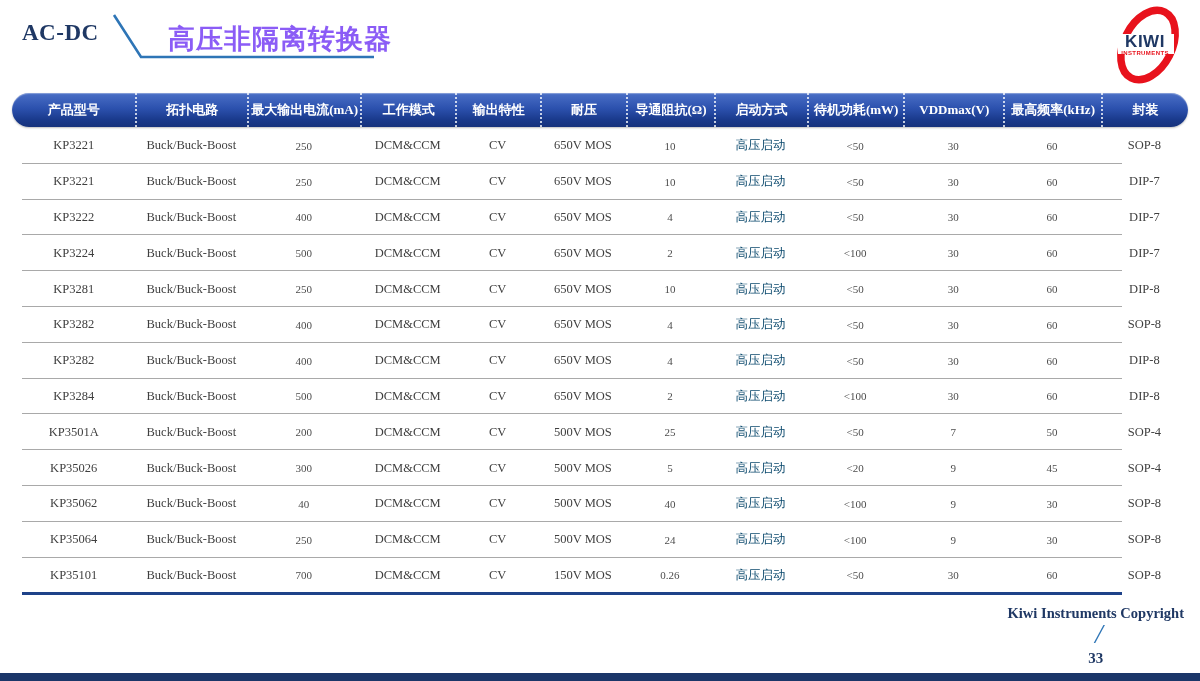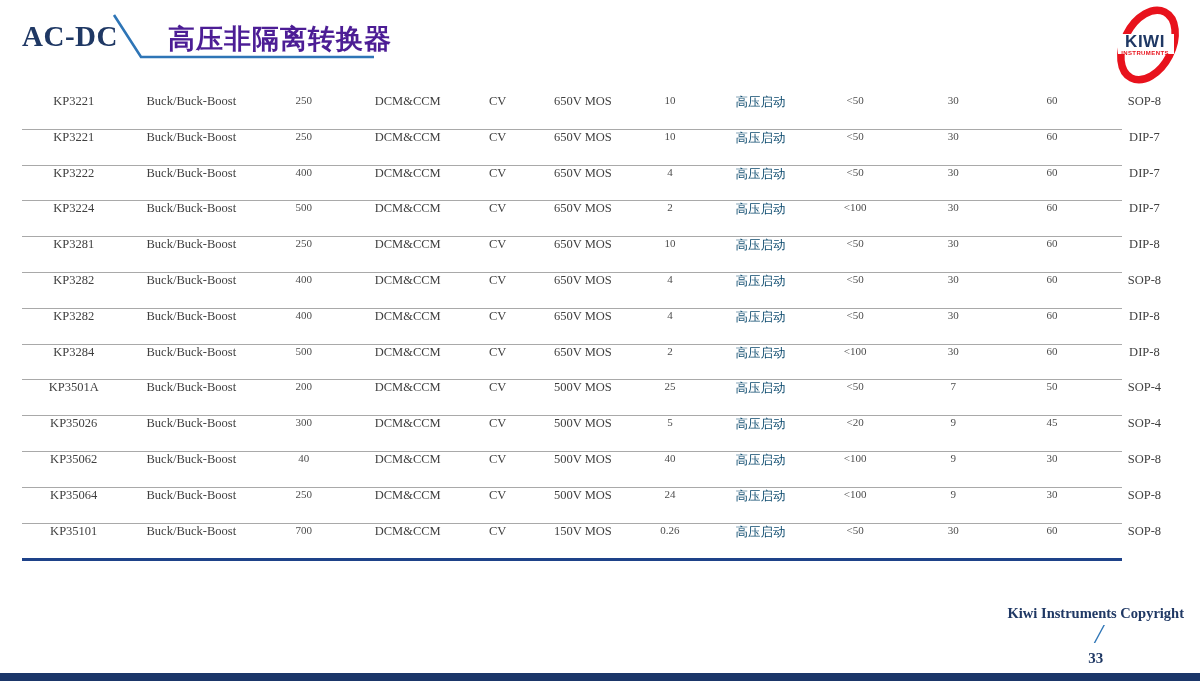--- a/index.html
+++ b/index.html
@@ -7,26 +7,26 @@
   #canvas {
     position:relative; width:1200px; height:681px; margin:0 auto;
     background:#ffffff; overflow:hidden;
     font-family:"Liberation Serif","DejaVu Serif",serif;
   }
 
   
   .title-wrap { position:absolute; left:22px; top:12px; width:480px; height:60px; }
   .cat-label {
     position:absolute; left:0; top:8px;
-    font-size:29px; font-weight:bold; color:#1f3864; letter-spacing:0.5px;
+    font-size:23px; font-weight:bold; color:#1f3864; letter-spacing:0.5px;
     font-family:"Liberation Serif","DejaVu Serif",serif;
   }
   .page-title {
     position:absolute; left:146px; top:9px;
-    font-size:27px; font-weight:bold; color:#4c1d95;
+    font-size:27px; font-weight:bold; color:#8b5cf6;
     font-family:"Liberation Sans","DejaVu Sans",sans-serif;
     letter-spacing:1px; white-space:nowrap;
   }
   .title-line { position:absolute; left:0; top:0; }
 
   
   .logo { position:absolute; right:8px; top:2px; width:92px; height:86px; }
 
   
   .table { position:absolute; left:12px; top:93px; width:1176px; }
@@ -37,21 +37,21 @@
     overflow:hidden;
   }
   .hcell {
     display:flex; align-items:center; justify-content:center;
     color:#ffffff; font-weight:bold; font-size:13px; white-space:nowrap;
     font-family:"Liberation Serif","DejaVu Serif",serif;
   }
   .hcell + .hcell { border-left:2px dotted rgba(255,255,255,.75); }
 
   .tbody { margin-top:1px; }
-  .trow { display:flex; align-items:flex-start; height:35.8px; position:relative; }
+  .trow { display:flex; align-items:center; height:35.8px; position:relative; }
   .trow::after {
     content:""; position:absolute; left:10px; right:66px; bottom:0;
     border-bottom:1px solid #a9a9a9;
   }
   .trow:last-child::after { border-bottom:3px solid #1e4289; bottom:-2px; }
   .cell {
     display:flex; align-items:center; justify-content:center; text-align:center;
     font-size:12.5px; color:#3f3f3f; white-space:nowrap;
     font-family:"Liberation Serif","DejaVu Serif",serif;
   }
@@ -95,20 +95,34 @@
   <svg class="logo" viewBox="0 0 92 86">
     <g transform="rotate(27 48 43)">
       <ellipse cx="48" cy="43" rx="24" ry="37" fill="none" stroke="#e8121c" stroke-width="7.5"></ellipse>
     </g>
     <rect x="18" y="32" width="56" height="20" fill="#ffffff"></rect>
     <text x="45" y="45" text-anchor="middle" font-family="Liberation Sans, DejaVu Sans, sans-serif" font-size="17" font-weight="bold" fill="#1f3864" letter-spacing="0.5">KIWI</text>
     <text x="45" y="53" text-anchor="middle" font-family="Liberation Sans, DejaVu Sans, sans-serif" font-size="6" font-weight="bold" fill="#e8121c" letter-spacing="0.4">INSTRUMENTS</text>
   </svg>
 
   <div class="table">
+    <div class="thead">
+        <div class="hcell c0">产品型号</div>
+        <div class="hcell c1">拓扑电路</div>
+        <div class="hcell c2">最大输出电流(mA)</div>
+        <div class="hcell c3">工作模式</div>
+        <div class="hcell c4">输出特性</div>
+        <div class="hcell c5">耐压</div>
+        <div class="hcell c6">导通阻抗(Ω)</div>
+        <div class="hcell c7">启动方式</div>
+        <div class="hcell c8">待机功耗(mW)</div>
+        <div class="hcell c9">VDDmax(V)</div>
+        <div class="hcell c10">最高频率(kHz)</div>
+        <div class="hcell c11">封装</div>
+      </div>
     <div class="tbody">
         <div class="trow">
           <div class="cell c0">KP3221</div>
           <div class="cell c1">Buck/Buck-Boost</div>
           <div class="cell c2 num">250</div>
           <div class="cell c3">DCM&amp;CCM</div>
           <div class="cell c4">CV</div>
           <div class="cell c5">650V MOS</div>
           <div class="cell c6 num">10</div>
           <div class="cell c7 cjk">高压启动</div>

